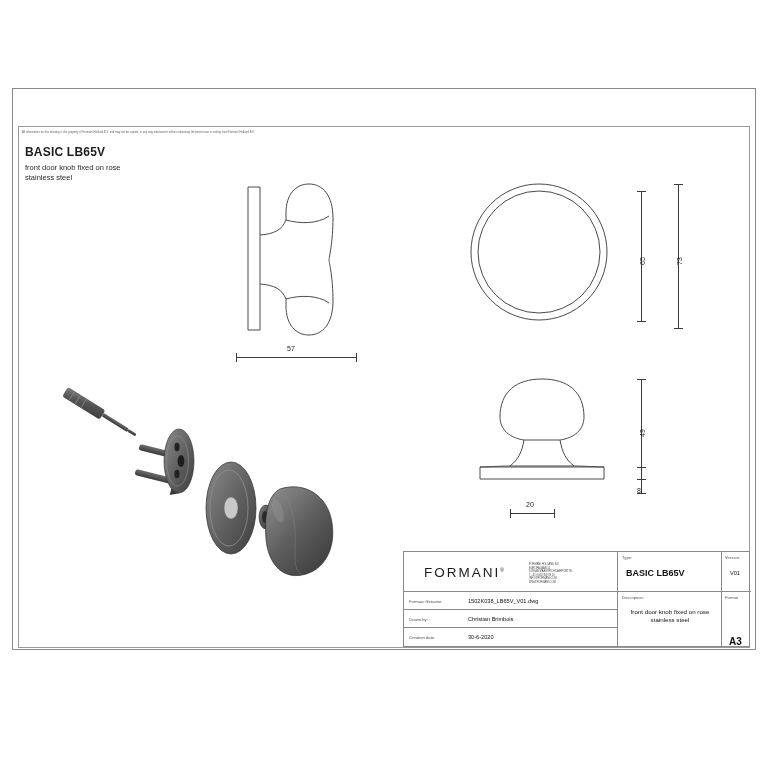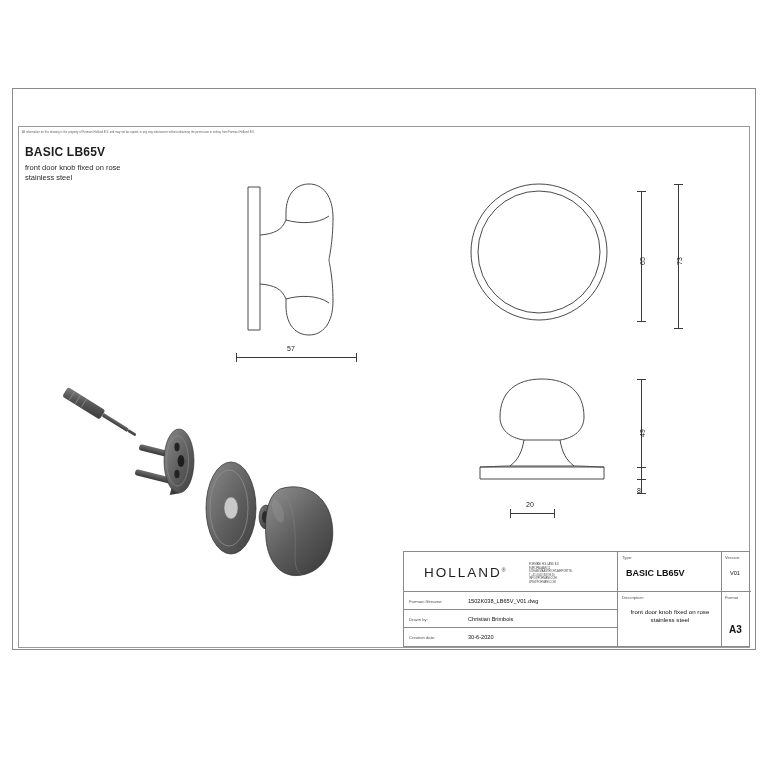--- a/index.html
+++ b/index.html
@@ -275,21 +275,21 @@
       </g>
     </svg>
   </div>
 
   <div class="tblock">
 
     <div class="tb-cell tb-border-r" style="left:0;top:0;width:214px;height:94px;">
 
       <div class="tb-cell tb-border-b" style="left:0;top:0;width:214px;height:40px;">
         <div class="brand" style="position:absolute;left:20px;top:13px;">
-          <span>HOLLAND</span><sup>®</sup>
+          <span>FORMANI</span><sup>®</sup>
         </div>
         <div class="addr" style="position:absolute;left:125px;top:11px;">
           <div>FORMANI HOLLAND B.V.</div>
           <div>EUROPALAAN 12</div>
           <div>6199 AB MAASTRICHT-AIRPORT NL</div>
           <div>T +31 (0)43 358 99 20</div>
           <div>INFO@FORMANI.COM</div>
           <div>WWW.FORMANI.COM</div>
         </div>
       </div>
@@ -323,18 +323,18 @@
     <div class="tb-cell tb-border-r" style="left:214px;top:40px;width:104px;height:54px;">
       <span class="lbl" style="position:absolute;left:4px;top:3px;">Description:</span>
       <div class="val-mid" style="position:absolute;left:0;top:16px;width:104px;">
         <div>front door knob fixed on rose</div>
         <div>stainless steel</div>
       </div>
     </div>
 
     <div class="tb-cell" style="left:318px;top:40px;width:29px;height:54px;">
       <span class="lbl" style="position:absolute;left:3px;top:3px;">Format</span>
-      <span class="val-fmt" style="position:absolute;left:7px;top:32px;text-align:center;">A3</span>
+      <span class="val-fmt" style="position:absolute;left:7px;top:44px;text-align:center;">A3</span>
     </div>
 
   </div>
 
 </div>
 
 </body></html>

